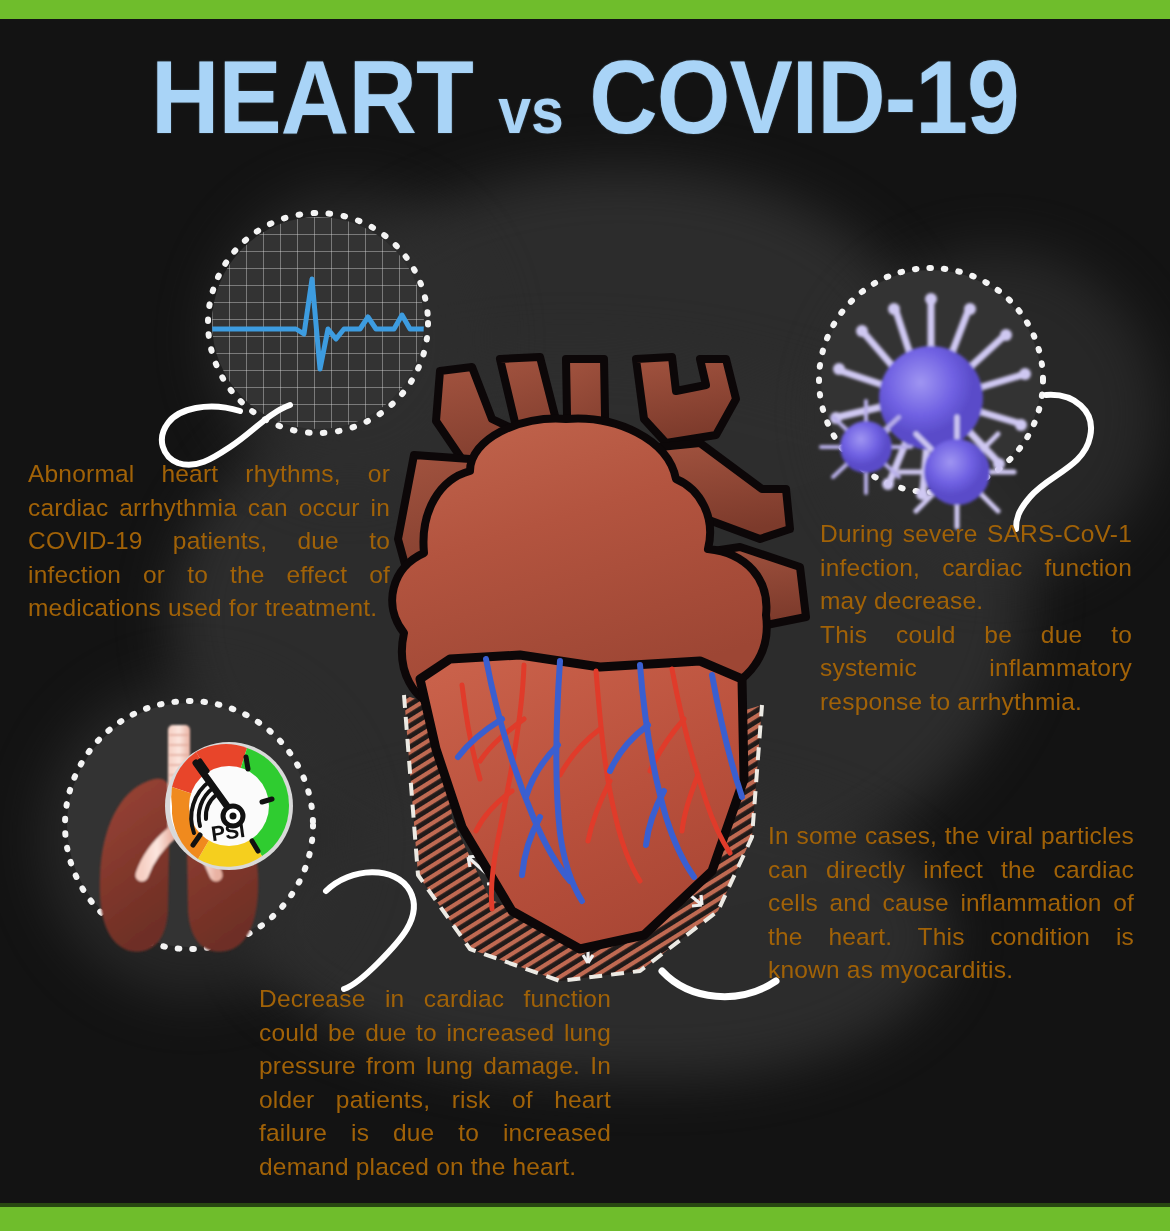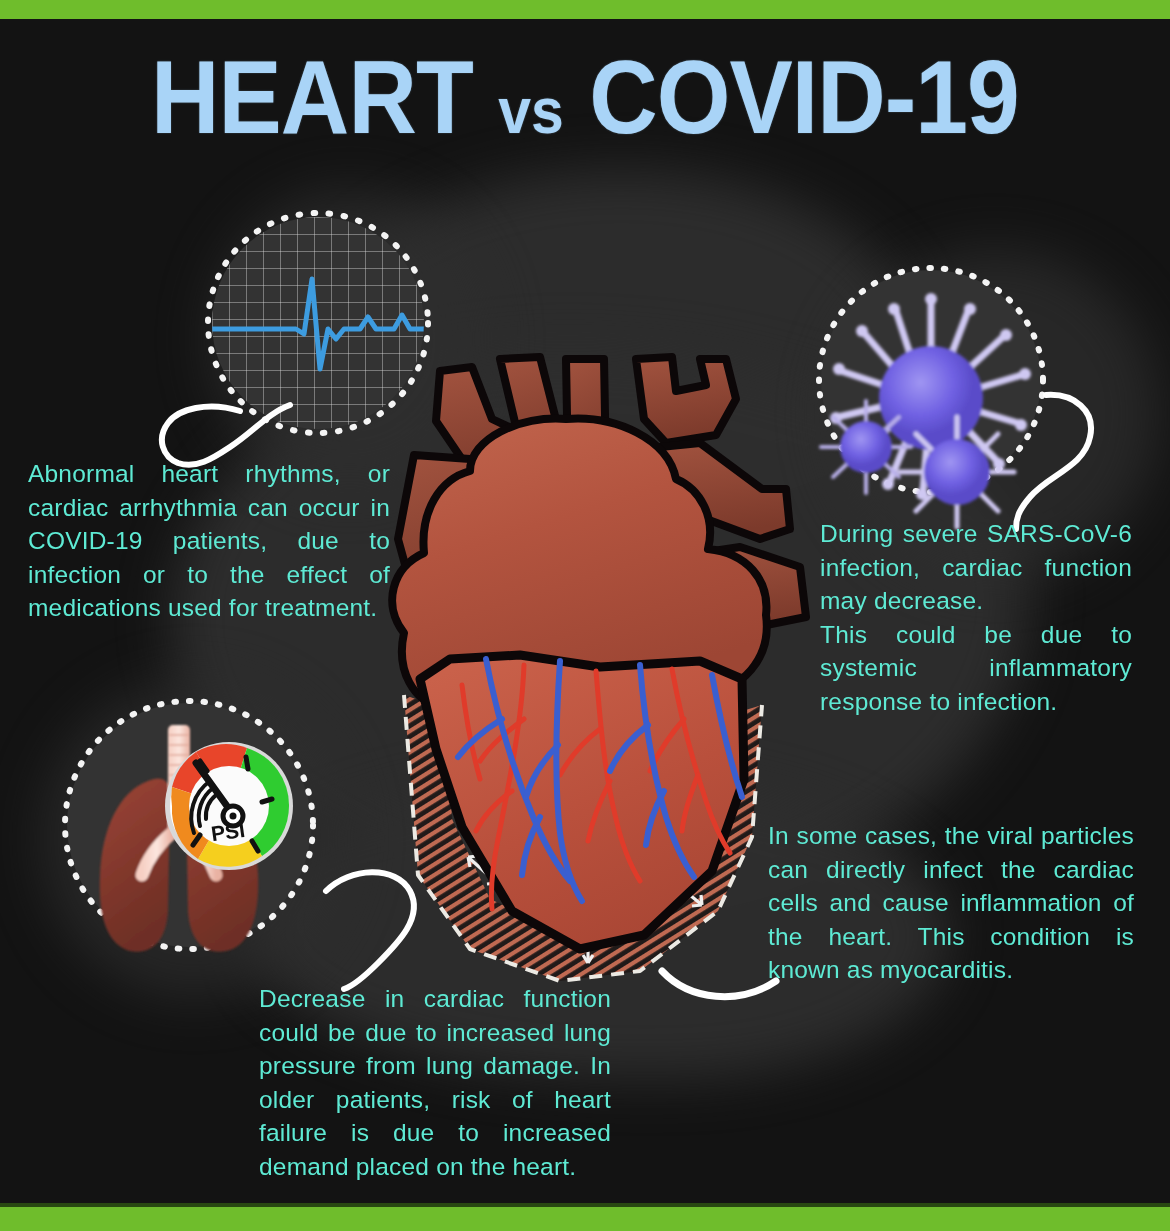--- a/index.html
+++ b/index.html
@@ -41,21 +41,21 @@
     line-height:1.0;
     transform:scaleX(.92);
     white-space:nowrap;
     text-shadow:0 0 2px rgba(169,212,247,.35);
   }
   .title .vs{font-size:64px;letter-spacing:0px;}
 
   
   .copy{
     position:absolute;
-    color:#5eead4;
+    color:#a16207;
     font-family:"Liberation Sans", sans-serif;
     font-size:24.5px;
     line-height:33.5px;
     text-align:justify;
     letter-spacing:.2px;
   }
   .copy p{margin:0;}
   .copy p + p{margin-top:0px;}
 
   .copy-ecg{left:28px;top:438px;width:362px;}
@@ -372,22 +372,22 @@
       <span>HEART</span>
       <span class="vs">vs</span>
       <span>COVID-19</span>
     </div>
 
     <div class="copy copy-ecg">
       <p>Abnormal heart rhythms, or cardiac arrhythmia can occur in COVID-19 patients, due to infection or to the effect of medications used for treatment.</p>
     </div>
 
     <div class="copy copy-virus">
-      <p>During severe SARS-CoV-6 infection, cardiac function may decrease.</p>
-      <p>This could be due to systemic inflammatory response to infection.</p>
+      <p>During severe SARS-CoV-1 infection, cardiac function may decrease.</p>
+      <p>This could be due to systemic inflammatory response to arrhythmia.</p>
     </div>
 
     <div class="copy copy-lung">
       <p>Decrease in cardiac function could be due to increased lung pressure from lung damage. In older patients, risk of heart failure is due to increased demand placed on the heart.</p>
     </div>
 
     <div class="copy copy-myo">
       <p>In some cases, the viral particles can directly infect the cardiac cells and cause inflammation of the heart. This condition is known as myocarditis.</p>
     </div>
 

